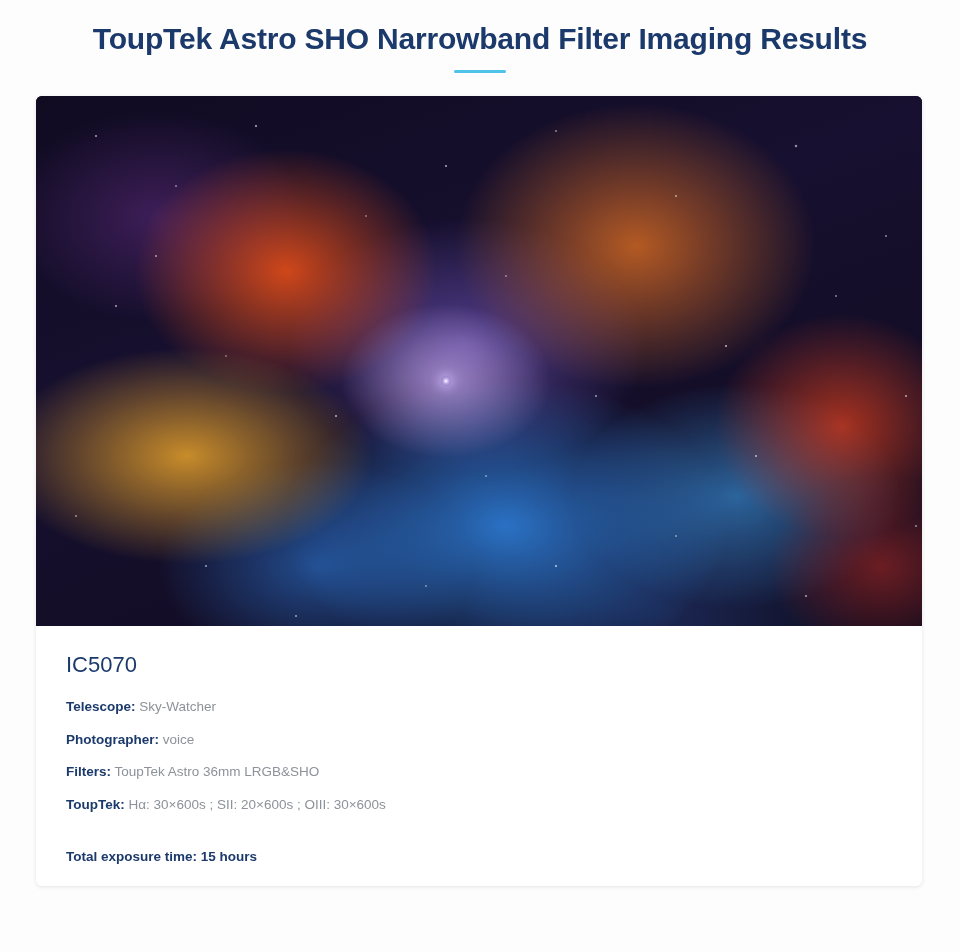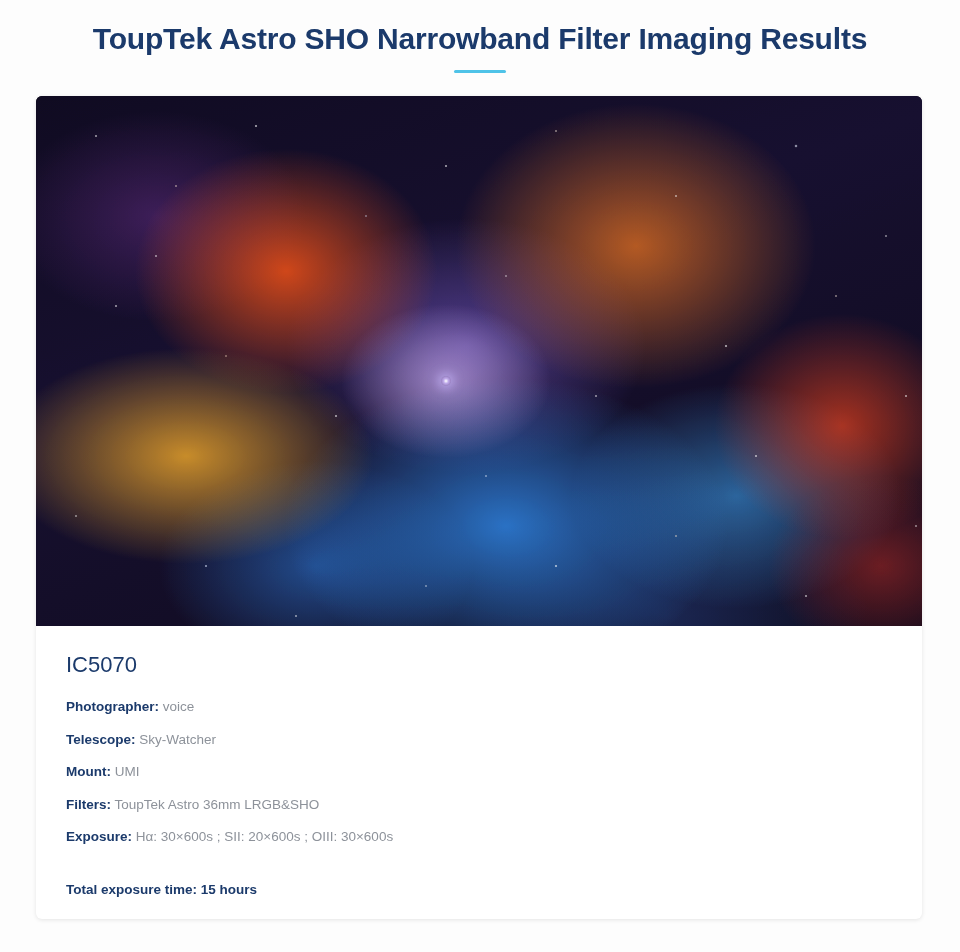--- a/index.html
+++ b/index.html
@@ -153,42 +153,38 @@
       <div class="photo"></div>
       <div class="stars"></div>
       <div class="star-bright" style="left:405px; top:280px;"></div>
 
     </div>
 
     <div class="info">
       <div class="obj-title">IC5070</div>
 
       <div class="meta-row">
-        <span class="meta-label">Photographer:</span>
-        <span class="meta-value">voice</span>
-      </div>
-
-      <div class="meta-row">
         <span class="meta-label">Telescope:</span>
         <span class="meta-value">Sky-Watcher</span>
       </div>
 
       <div class="meta-row">
-        <span class="meta-label">Mount:</span>
-        <span class="meta-value">UMI</span>
+        <span class="meta-label">Photographer:</span>
+        <span class="meta-value">voice</span>
       </div>
+
 
 
       <div class="meta-row">
         <span class="meta-label">Filters:</span>
         <span class="meta-value">ToupTek Astro 36mm LRGB&amp;SHO</span>
       </div>
 
       <div class="meta-row">
-        <span class="meta-label">Exposure:</span>
+        <span class="meta-label">ToupTek:</span>
         <span class="meta-value">Hα: 30×600s ; SII: 20×600s ; OIII: 30×600s</span>
       </div>
 
       <div class="total">Total exposure time: 15 hours</div>
     </div>
 
   </div>
 </div>
 
 </body></html>

